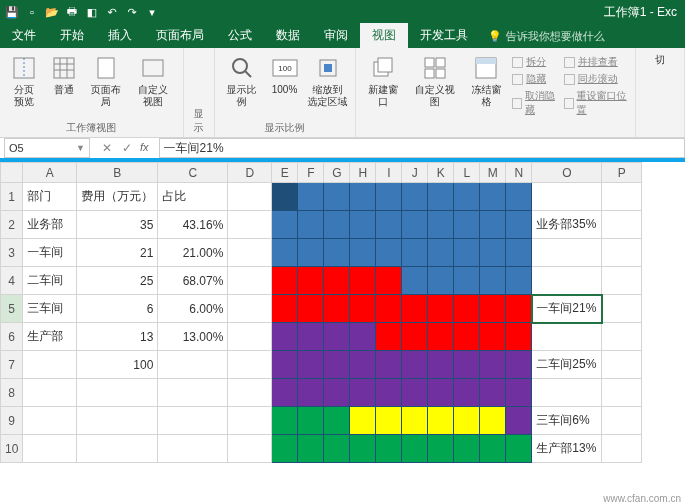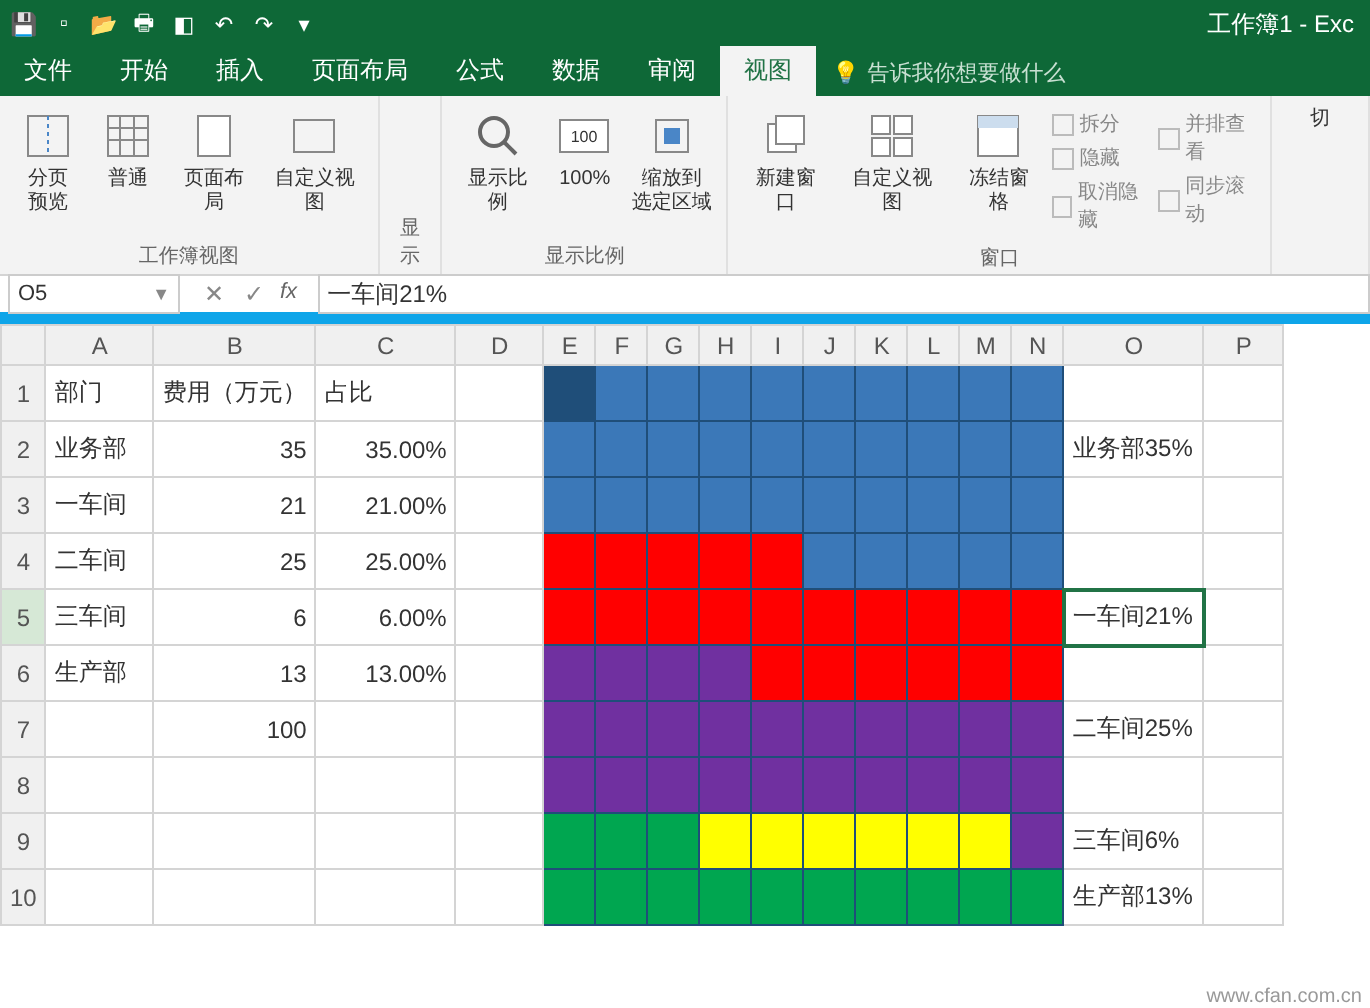--- a/index.html
+++ b/index.html
@@ -15,23 +15,23 @@
 .ribbon { height:90px; background:#f3f3f3; border-bottom:1px solid #d4d4d4; display:flex; }
 .rgroup { border-right:1px solid #e0e0e0; padding:4px 6px 2px; display:flex; flex-direction:column; }
 .rgroup-content { flex:1; display:flex; gap:4px; align-items:flex-start; }
 .rgroup-label { text-align:center; font-size:10px; color:#666; margin-top:2px; }
 .rbtn { display:flex; flex-direction:column; align-items:center; gap:2px; padding:2px 4px; cursor:pointer; min-width:36px; }
 .rbtn-icon { width:28px; height:28px; display:flex; align-items:center; justify-content:center; }
 .rbtn-label { font-size:10px; text-align:center; line-height:1.2; }
 .rcheck { display:flex; align-items:center; gap:3px; font-size:10px; padding:2px 0; }
 .rcheck input { width:11px; height:11px; }
 .rvert { display:flex; flex-direction:column; gap:1px; padding:2px 0; }
-.rsmall { display:flex; align-items:center; gap:3px; font-size:10px; padding:1px 0; color:#888; }
+.rsmall { display:flex; align-items:center; gap:3px; font-size:10px; padding:1px 0; color:#888;text-decoration:underline; }
 .rsmall .sq { width:11px; height:11px; border:1px solid #bbb; }
-.namebox-row { height:24px; display:flex; align-items:center; border-bottom:6px solid #0ea5e9; background:#fff; }
+.namebox-row { height:24px; display:flex; align-items:center; border-bottom:4px solid #0ea5e9; background:#fff; }
 .namebox { width:86px; height:20px; border:1px solid #ccc; margin:0 4px; padding:0 4px; font-size:11px; display:flex; align-items:center; justify-content:space-between; }
 .fbtns { display:flex; gap:6px; padding:0 6px; color:#888; }
 .fbtn { width:14px; text-align:center; font-size:12px; }
 .fx { font-style:italic; font-size:11px; color:#666; margin-right:4px; }
 .formula-bar { flex:1; height:20px; border:1px solid #ccc; padding:0 4px; display:flex; align-items:center; font-size:12px; }
 .sheet { position:relative; overflow:hidden; }
 table { border-collapse:collapse; table-layout:fixed; }
 th,td { border:1px solid #d4d4d4; height:28px; font-size:12px; padding:0 4px; overflow:hidden; white-space:nowrap; }
 .colhdr th { background:#f0f0f0; text-align:center; font-weight:normal; height:20px; color:#555; }
 .rowhdr { background:#f0f0f0; text-align:center; font-weight:normal; width:20px; color:#555; }
@@ -67,20 +67,21 @@
 
 <div class="tabs">
   <div class="tab">文件</div>
   <div class="tab">开始</div>
   <div class="tab">插入</div>
   <div class="tab">页面布局</div>
   <div class="tab">公式</div>
   <div class="tab">数据</div>
   <div class="tab">审阅</div>
   <div class="tab active">视图</div>
+  <div class="tab">开发工具</div>
   <div class="tab-tell">
     <span>💡</span>
     <span>告诉我你想要做什么</span>
   </div>
 </div>
 
 <div class="ribbon">
   <div class="rgroup">
     <div class="rgroup-content">
       <div class="rbtn">
@@ -209,23 +210,26 @@
       </div>
       <div class="rvert">
         <div class="rsmall">
             <span class="sq"></span>
             <span>并排查看</span>
           </div>
         <div class="rsmall">
             <span class="sq"></span>
             <span>同步滚动</span>
           </div>
+        <div class="rsmall">
+            <span class="sq"></span>
+            <span>重设窗口位置</span>
+          </div>
       </div>
     </div>
-    <div class="rgroup-label">窗口</div>
   </div>
   <div class="rgroup">
     <div class="rgroup-content">
         <div class="rbtn">
           <div class="rbtn-label">切</div>
         </div>
       </div>
   </div>
 </div>
 
@@ -282,21 +286,21 @@
           <td class="c-blue  " style="border:1px solid #1f4e79;"></td>
           <td class="c-blue  " style="border:1px solid #1f4e79;"></td>
           <td class="c-blue  " style="border:1px solid #1f4e79;"></td>
           <td class="  " style=""></td>
           <td class="  " style=""></td>
         </tr>
         <tr>
           <th class="rowhdr ">2</th>
           <td class="  " style="">业务部</td>
           <td class=" num " style="">35</td>
-          <td class=" num " style="">35.00%</td>
+          <td class=" num " style="">43.16%</td>
           <td class="  " style=""></td>
           <td class="c-blue  " style="border:1px solid #1f4e79;"></td>
           <td class="c-blue  " style="border:1px solid #1f4e79;"></td>
           <td class="c-blue  " style="border:1px solid #1f4e79;"></td>
           <td class="c-blue  " style="border:1px solid #1f4e79;"></td>
           <td class="c-blue  " style="border:1px solid #1f4e79;"></td>
           <td class="c-blue  " style="border:1px solid #1f4e79;"></td>
           <td class="c-blue  " style="border:1px solid #1f4e79;"></td>
           <td class="c-blue  " style="border:1px solid #1f4e79;"></td>
           <td class="c-blue  " style="border:1px solid #1f4e79;"></td>
@@ -320,21 +324,21 @@
           <td class="c-blue  " style="border:1px solid #1f4e79;"></td>
           <td class="c-blue  " style="border:1px solid #1f4e79;"></td>
           <td class="c-blue  " style="border:1px solid #1f4e79;"></td>
           <td class="  " style=""></td>
           <td class="  " style=""></td>
         </tr>
         <tr>
           <th class="rowhdr ">4</th>
           <td class="  " style="">二车间</td>
           <td class=" num " style="">25</td>
-          <td class=" num " style="">25.00%</td>
+          <td class=" num " style="">68.07%</td>
           <td class="  " style=""></td>
           <td class="c-red  " style="border:1px solid #1f4e79;"></td>
           <td class="c-red  " style="border:1px solid #1f4e79;"></td>
           <td class="c-red  " style="border:1px solid #1f4e79;"></td>
           <td class="c-red  " style="border:1px solid #1f4e79;"></td>
           <td class="c-red  " style="border:1px solid #1f4e79;"></td>
           <td class="c-blue  " style="border:1px solid #1f4e79;"></td>
           <td class="c-blue  " style="border:1px solid #1f4e79;"></td>
           <td class="c-blue  " style="border:1px solid #1f4e79;"></td>
           <td class="c-blue  " style="border:1px solid #1f4e79;"></td>

